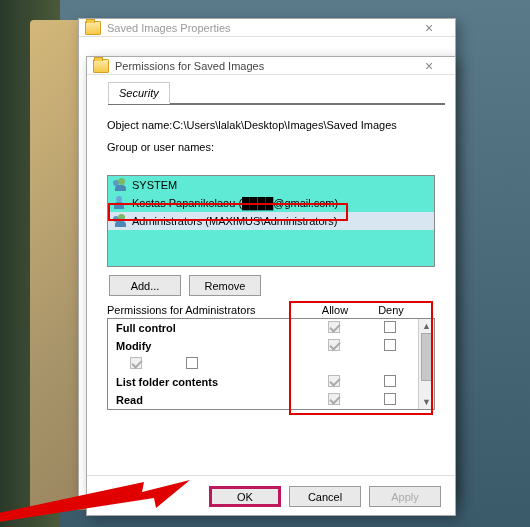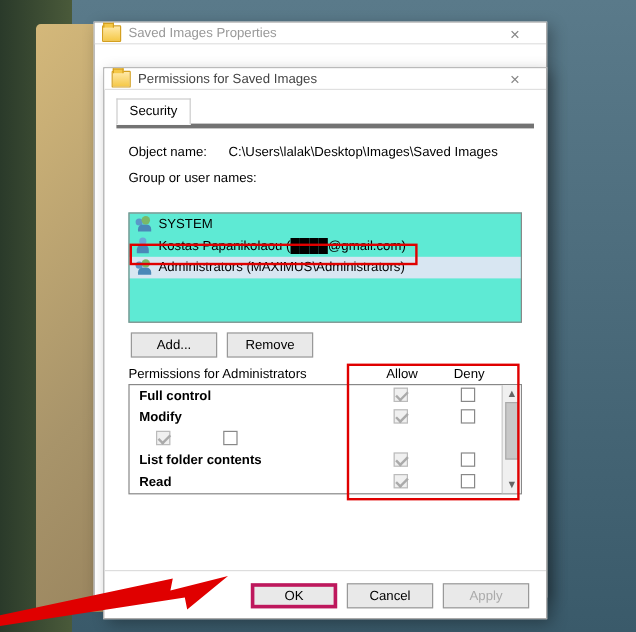--- a/index.html
+++ b/index.html
@@ -64,39 +64,40 @@
   }
 
   
   #win-props { left: 78px; top: 18px; width: 378px; height: 480px; }
 
   
   #win-perms { left: 86px; top: 56px; width: 370px; height: 460px; }
   #win-perms .titlebar { color: #444; }
 
   .tabstrip {
-    margin: 6px 10px 0 10px;
-    border-bottom: 4px solid #737373;
+    margin: 6px 10px 0 21px;
+    border-bottom: 2px solid #737373;
     display: flex;
+    font-style: italic;
   }
   .tab {
     padding: 4px 10px;
     border: 1px solid #ccc;
     border-bottom: 1px solid #fff;
     background: #fff;
     position: relative;
     top: 1px;
   }
   .panel {
     margin: 0 10px 10px 10px;
     padding: 10px 10px 6px 10px;
   }
 
   .row { margin: 4px 0; }
-  .objname { display:flex; gap:18px; margin-bottom:10px;}
+  .objname { display:flex; margin-bottom:10px;}
   .labelcol { }
 
   .listbox {
     border: 1px solid #888;
     height: 92px;
     background: #5eead4;
     overflow: hidden;
     margin-top: 22px;
   }
   .useritem {

